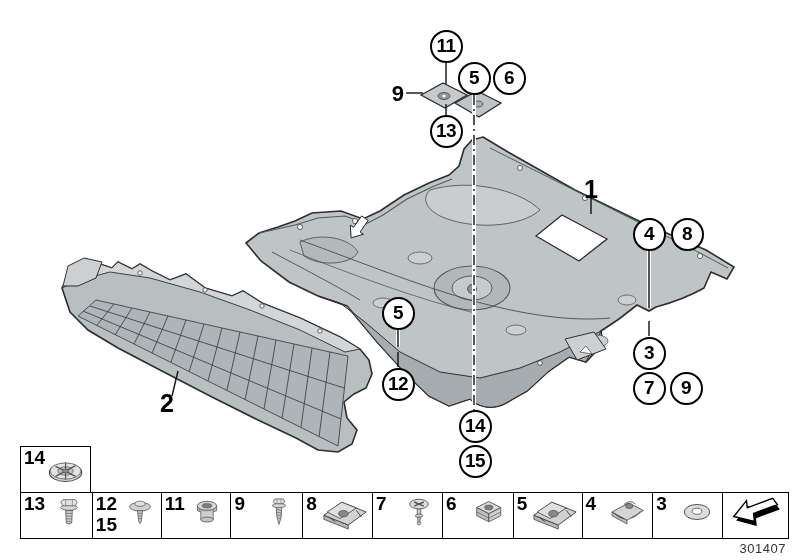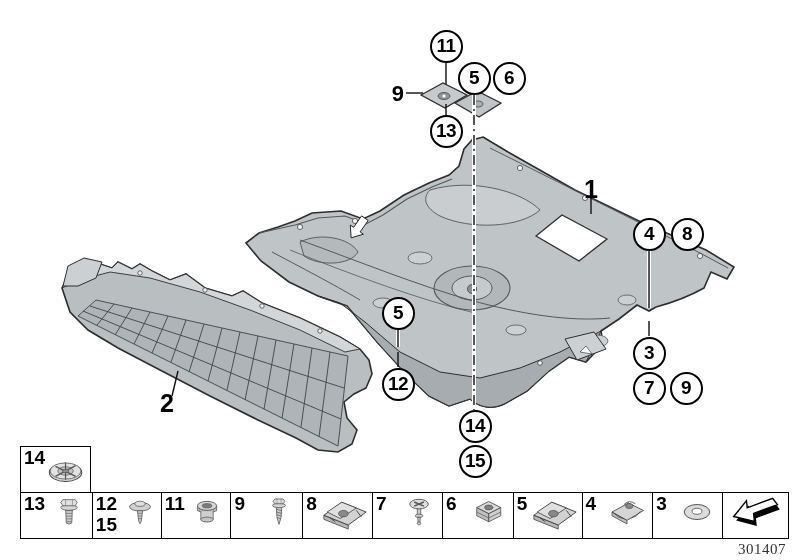--- a/index.html
+++ b/index.html
@@ -31,21 +31,21 @@
   .cell-num2{
     position:absolute;left:3px;top:21px;font-weight:bold;font-size:19px;color:#000;line-height:21px;
   }
   .cell-icon{position:absolute;right:1px;bottom:1px;}
   .legend-float{
     position:absolute;left:20px;top:446px;width:71px;height:47.6px;box-sizing:border-box;
     border:1.6px solid #000;background:#fff;z-index:6;
   }
   .doc-number{
     position:absolute;left:690px;top:541px;width:96px;text-align:right;
-    font-size:15px;color:#333;letter-spacing:0.5px;z-index:6;font-family:Liberation Serif, serif;
+    font-size:13px;color:#333;letter-spacing:0.5px;z-index:6;
   }
 </style>
 </head>
 <body>
 
 <div id="stage">
 
   <svg id="art" width="800" height="490" viewBox="0 0 800 490">
 
     <g>

